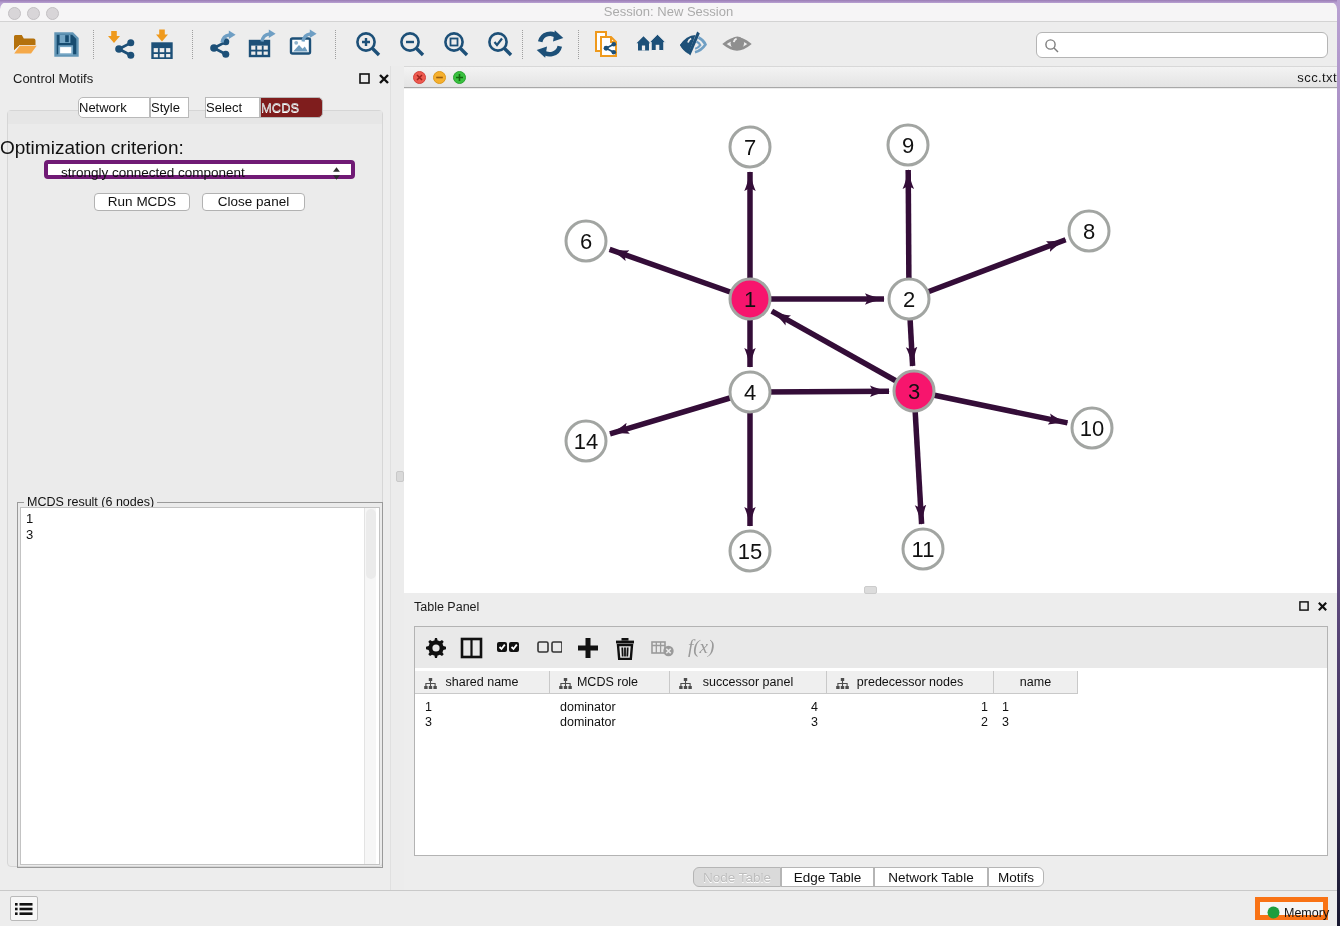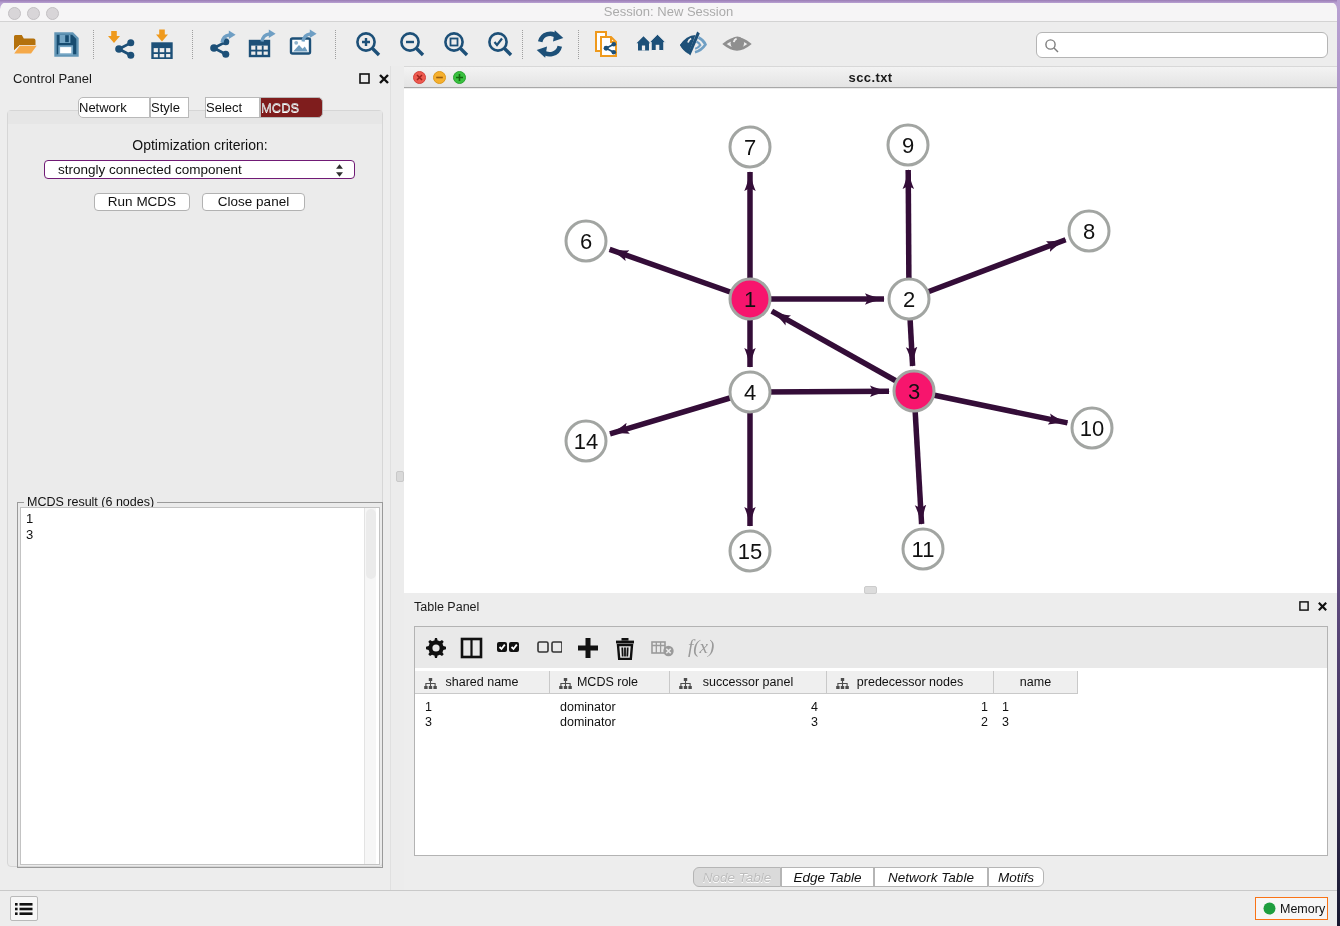--- a/index.html
+++ b/index.html
@@ -12,49 +12,49 @@
 #wtitle { position:absolute; top:4px; left:0; width:1337px; text-align:center; font-size:13px; color:#ababab; }
 #toolbar { position:absolute; left:0; top:23px; width:1337px; height:43px; background:#ededed; }
 .tsep { position:absolute; top:30px; height:29px; width:0; border-left:1px dotted #9f9f9f; }
 #search { position:absolute; left:1036px; top:32px; width:292px; height:26px; background:#fff; border:1px solid #b5b5b5; border-radius:6px; }
 #cp-head { position:absolute; left:13px; top:71px; font-size:13px; color:#1a1a1a; }
 .winbtn { position:absolute; font-size:13px; color:#111; }
 #tabs { position:absolute; left:78px; top:97px; width:245px; height:21px; }
 .tab { position:absolute; top:0; height:21px; background:#fff; border:1px solid #b9b9b9; font-size:13px; color:#111; text-align:left; line-height:20px; }
 #pane { position:absolute; left:7px; top:110px; width:376px; height:757px; background:#ebebeb; border:1px solid #d6d6d6; border-radius:4px; }
 #pane-band { position:absolute; left:8px; top:111px; width:374px; height:13px; background:#e6e6e6; }
-#optlabel { position:absolute; left:0px; top:137px; width:400px; text-align:center; font-size:14px; color:#111; }
-#combo { position:absolute; left:44px; top:160px; width:311px; height:19px; background:#fff; border:1px solid #701a75; border-radius:4px; font-size:13.5px; color:#111; line-height:17px; padding-left:13px; }
+#optlabel { position:absolute; left:0px; top:137px; width:400px; text-align:left; font-size:19px; color:#111; }
+#combo { position:absolute; left:44px; top:160px; width:311px; height:19px; background:#fff; border:4px solid #701a75; border-radius:4px; font-size:13.5px; color:#111; line-height:17px; padding-left:13px; }
 .btn { position:absolute; height:18px; background:#fff; border:1px solid #b2b2b2; border-radius:4px; font-size:13.5px; color:#111; text-align:center; line-height:16px; }
 #fieldset { position:absolute; left:17px; top:502px; width:366px; height:366px; border:1px solid #9a9a9a; }
 #legend { position:absolute; left:24px; top:495px; background:#ebebeb; padding:0 3px; font-size:12.5px; color:#111; }
 #resultbox { position:absolute; left:20px; top:507px; width:360px; height:358px; background:#fff; border:1px solid #c3c3c3; font-size:13px; color:#111; line-height:16px; padding:3px 0 0 5px; }
 #res-scroll { position:absolute; left:364px; top:508px; width:12px; height:356px; background:#f6f6f6; border-left:1px solid #e3e3e3; }
 #res-thumb { position:absolute; left:1px; top:1px; width:10px; height:70px; background:#ebebeb; border-radius:5px; }
 #vsplit { position:absolute; left:390px; top:66px; width:14px; height:824px; background:#ececec; border-left:1px solid #e0e0e0; }
 #vgrip { position:absolute; left:396px; top:471px; width:8px; height:11px; background:#d9d9d9; border:1px solid #c9c9c9; border-radius:2px; }
 #nettitle { position:absolute; left:404px; top:66px; width:933px; height:22px; background:linear-gradient(#f3f3f3,#e4e4e4); border-bottom:1px solid #a8a8a8; border-top:1px solid #d8d8d8; }
-#nettext { position:absolute; left:404px; top:70px; width:933px; text-align:center; font-size:13px; font-weight:bold; color:#1a1a1a; letter-spacing:0.4px; }
+#nettext { position:absolute; left:404px; top:70px; width:933px; text-align:right; font-size:13px; font-weight:normal; color:#1a1a1a; letter-spacing:0.4px; }
 .mac { position:absolute; top:70.5px; width:13px; height:13px; border-radius:50%; }
 .mac svg { display:block; }
 #canvas { position:absolute; left:404px; top:89px; width:933px; height:504px; background:#fff; }
 #hgrip { position:absolute; left:864px; top:586px; width:13px; height:8px; background:#dcdcdc; border:1px solid #cccccc; border-radius:2px; }
 #tp-head { position:absolute; left:414px; top:600px; font-size:12.5px; color:#1a1a1a; }
 #tp-box { position:absolute; left:414px; top:626px; width:914px; height:230px; background:#fff; border:1px solid #b3b3b3; }
 #tp-tools { position:absolute; left:415px; top:627px; width:912px; height:41px; background:#e9e9e9; }
 #thead { position:absolute; left:415px; top:671px; width:663px; height:23px; background:#efefef; border-bottom:1px solid #c9c9c9; }
 .hcol { position:absolute; top:0; height:23px; border-right:1px solid #c9c9c9; }
 .hlabel { position:absolute; top:4px; width:100%; text-align:center; font-size:12.5px; color:#111; }
 .hicon { position:absolute; left:9px; top:5px; }
 .cell { position:absolute; font-size:12.5px; color:#111; height:16px; line-height:16px; }
-#bottabs { position:absolute; left:693px; top:867px; width:285px; height:20px;font-style:italic; }
+#bottabs { position:absolute; left:693px; top:867px; width:285px; height:20px; }
 .btab { position:absolute; top:0; height:20px; background:#fff; border:1px solid #b5b5b5; font-size:13.5px; color:#111; text-align:center; line-height:19px; }
 #statline { position:absolute; left:0; top:890px; width:1337px; border-top:1px solid #c9c9c9; }
 #listbtn { position:absolute; left:10px; top:896px; width:28px; height:25px; background:#f7f7f7; border:1px solid #b9b9b9; border-radius:2px; }
-#membtn { position:absolute; left:1255px; top:897px; width:73px; height:23px; background:#f6f6f6; border:1px solid #f97316; }
+#membtn { position:absolute; left:1255px; top:897px; width:73px; height:23px; background:#f6f6f6; border:5px solid #f97316; }
 </style></head>
 <body>
 <div style="position:absolute;left:0;top:0;width:1340px;height:10px;background:#b9a1d2"></div>
 <div id="deskstrip"></div>
 <div id="titlebar"></div>
 <div class="tl" style="left:8px"></div>
 <div class="tl" style="left:27px"></div>
 <div class="tl" style="left:46px"></div>
 <div id="wtitle">Session: New Session</div>
 <div id="toolbar"></div>
@@ -183,21 +183,21 @@
 <div class="tsep" style="left:93px"></div>
 <div class="tsep" style="left:192px"></div>
 <div class="tsep" style="left:335px"></div>
 <div class="tsep" style="left:522px"></div>
 <div class="tsep" style="left:578px"></div>
 <div id="search"><svg width="16" height="16" viewBox="0 0 16 16" style="margin:5px 0 0 7px">
       <circle cx="6.5" cy="6.5" r="4.6" fill="none" stroke="#7d7d7d" stroke-width="1.4"></circle>
       <line x1="10" y1="10" x2="14" y2="14" stroke="#7d7d7d" stroke-width="1.4"></line>
     </svg></div>
 
-<div id="cp-head">Control Panel</div>
+<div id="cp-head">Control Motifs</div>
 <svg class="winbtn" style="left:359px;top:73px" width="11" height="11" viewBox="0 0 11 11">
     <rect x="1" y="1" width="9" height="9" fill="none" stroke="#111" stroke-width="1.6"></rect>
   </svg>
 <svg class="winbtn" style="left:378px;top:73px" width="12" height="12" viewBox="0 0 12 12">
     <path d="M2 2 L10 10 M10 2 L2 10" stroke="#111" stroke-width="2.4"></path>
   </svg>
 
 <div id="pane"></div>
 <div id="pane-band"></div>
 <div id="tabs">

